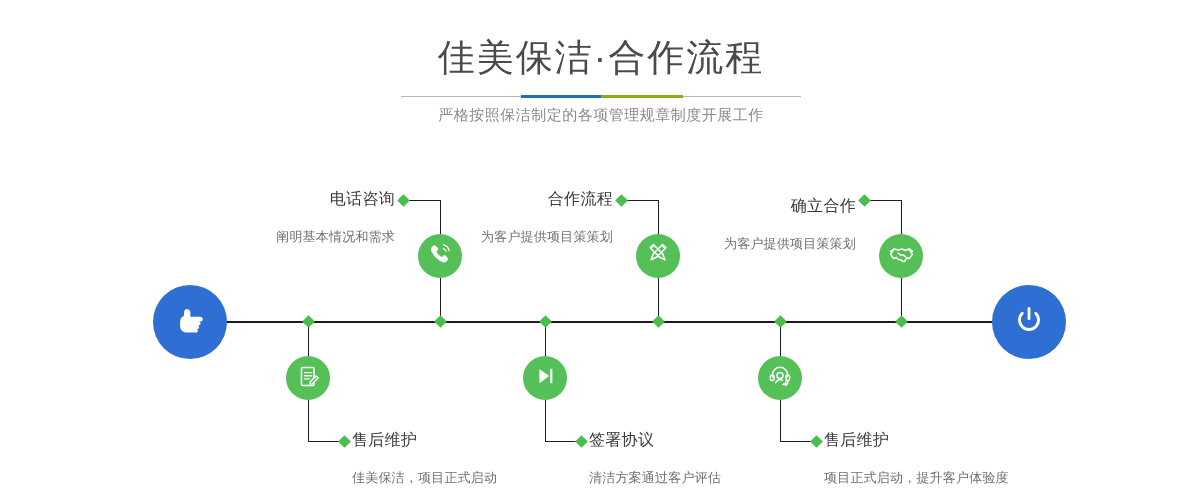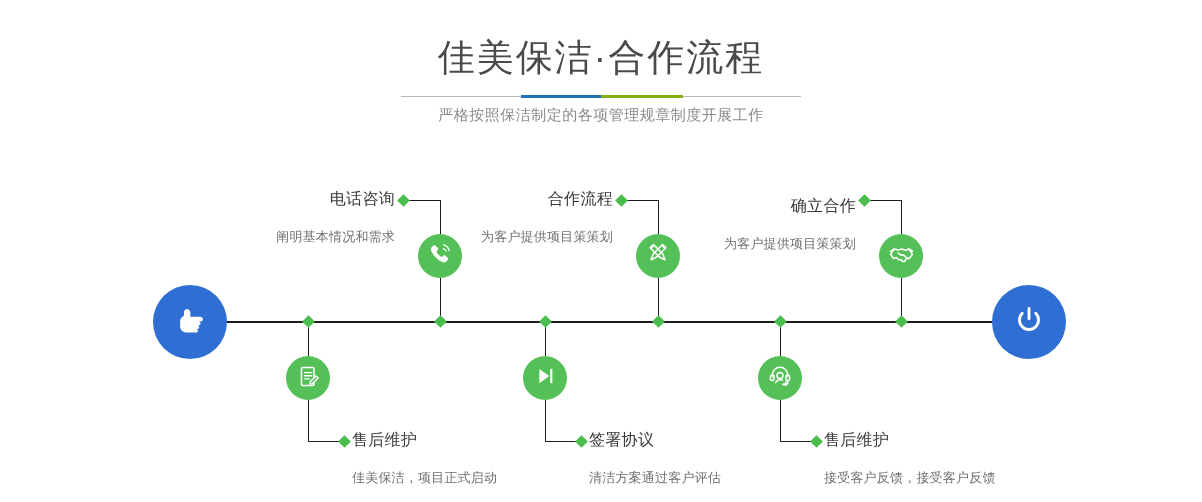--- a/index.html
+++ b/index.html
@@ -314,17 +314,17 @@
         </svg>
       </span>
     </div>
     <div class="connector conn-v" style="left:780px; top:322px; height:34px;"></div>
     <div class="connector conn-v" style="left:780px; top:400px; height:41px;"></div>
     <div class="connector conn-h" style="left:780px; top:441px; width:36px;"></div>
     <div class="diamond" style="left:812px; top:437px;"></div>
     <div class="diamond" style="left:776px; top:317px;"></div>
     <div class="label bottom" style="left:824px; top:430px;">
       <div class="label-title">售后维护</div>
-      <div class="label-desc">接受客户反馈，接受客户反馈</div>
+      <div class="label-desc">项目正式启动，提升客户体验度</div>
     </div>
 
   </div>
 </div>
 
 </body></html>

